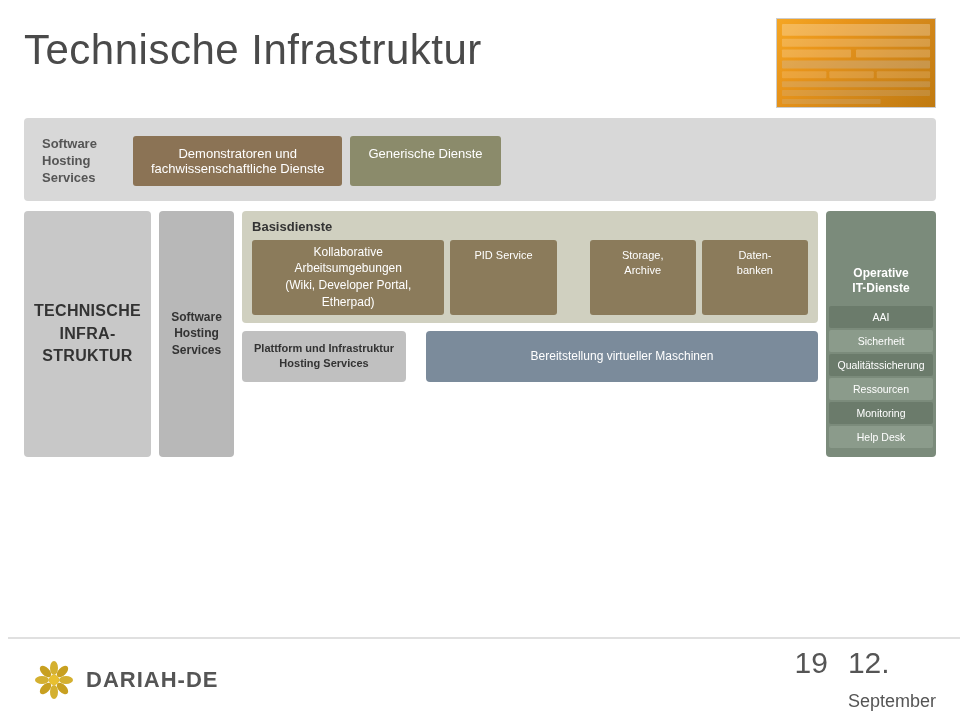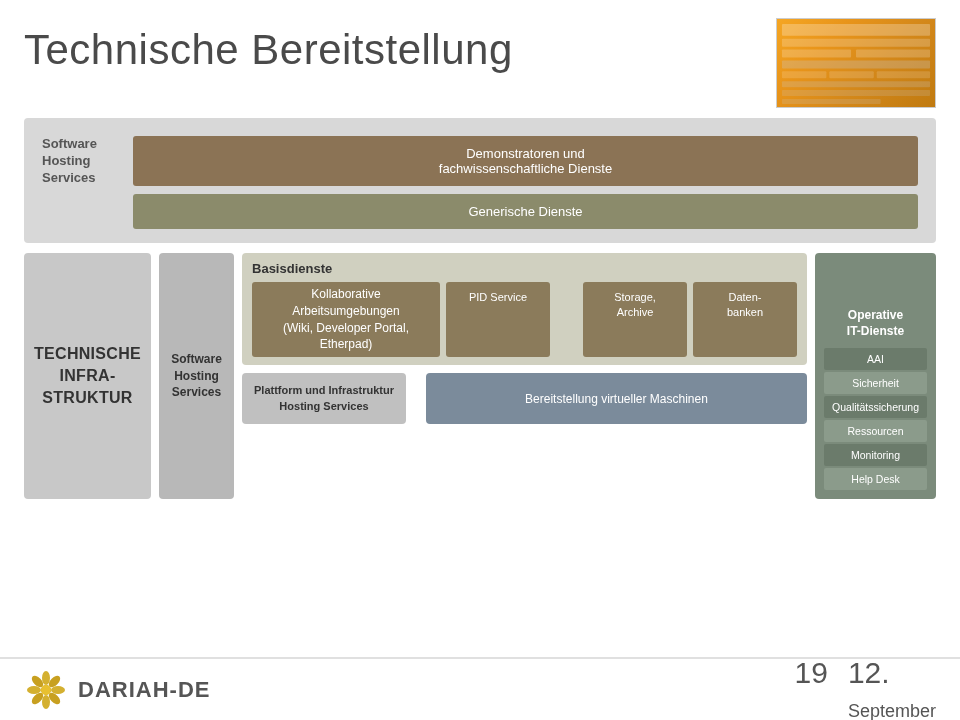--- a/index.html
+++ b/index.html
@@ -66,21 +66,21 @@
     .top-section-label {
       font-size: 13px;
       font-weight: 600;
       color: #555;
       min-width: 75px;
       line-height: 1.3;
     }
     .top-section-right {
       flex: 1;
       display: flex;
-      flex-direction: column;
+      flex-direction: row;
       gap: 8px;
     }
     .demonstratoren-bar {
       background: #8B7355;
       border-radius: 3px;
       padding: 10px 18px;
       color: #fff;
       font-size: 13px;
       text-align: center;
     }
@@ -243,38 +243,38 @@
       font-size: 12px;
       font-weight: 700;
       color: #fff;
       text-align: center;
       padding: 6px 8px 8px 8px;
       line-height: 1.3;
       margin-top: 41px;
     }
     .operative-item {
       background: #8B9B8B;
-      margin: 1px 9px;
+      margin: 1px 3px;
       padding: 5px 8px;
       border-radius: 2px;
       font-size: 10.5px;
       color: #fff;
       text-align: center;
     }
     .operative-item.dark {
       background: #6B7B6B;
     }
 
     
     .footer {
       position: absolute;
       bottom: 0;
-      left: 0;
+      left: 8px;
       right: 0;
-      height: 63px;
+      height: 83px;
       background: #fff;
       border-top: 2px solid #e0e0e0;
       display: flex;
       align-items: center;
       padding: 0 24px;
       justify-content: space-between;
     }
     .dariah-logo {
       display: flex;
       align-items: center;
@@ -296,21 +296,21 @@
       gap: 20px;
       font-size: 30px;
       font-weight: 300;
       color: #555;
     }
   </style>
 </head>
 <body>
 
 <div class="header">
-  <h1 class="header-title">Technische Bereitstellung</h1>
+  <h1 class="header-title">Technische Infrastruktur</h1>
   <div class="header-image">
     <div class="header-image-inner">
       <svg class="header-image-lines" viewBox="0 0 160 90" xmlns="http://www.w3.org/2000/svg">
         <rect x="5" y="5" width="150" height="12" fill="rgba(255,255,255,0.25)" rx="1"></rect>
         <rect x="5" y="20" width="150" height="8" fill="rgba(255,255,255,0.2)" rx="1"></rect>
         <rect x="5" y="31" width="70" height="8" fill="rgba(255,255,255,0.2)" rx="1"></rect>
         <rect x="80" y="31" width="75" height="8" fill="rgba(255,255,255,0.2)" rx="1"></rect>
         <rect x="5" y="42" width="150" height="8" fill="rgba(200,200,200,0.3)" rx="1"></rect>
         <rect x="5" y="53" width="45" height="7" fill="rgba(255,255,255,0.15)" rx="1"></rect>
         <rect x="53" y="53" width="45" height="7" fill="rgba(255,255,255,0.15)" rx="1"></rect>

